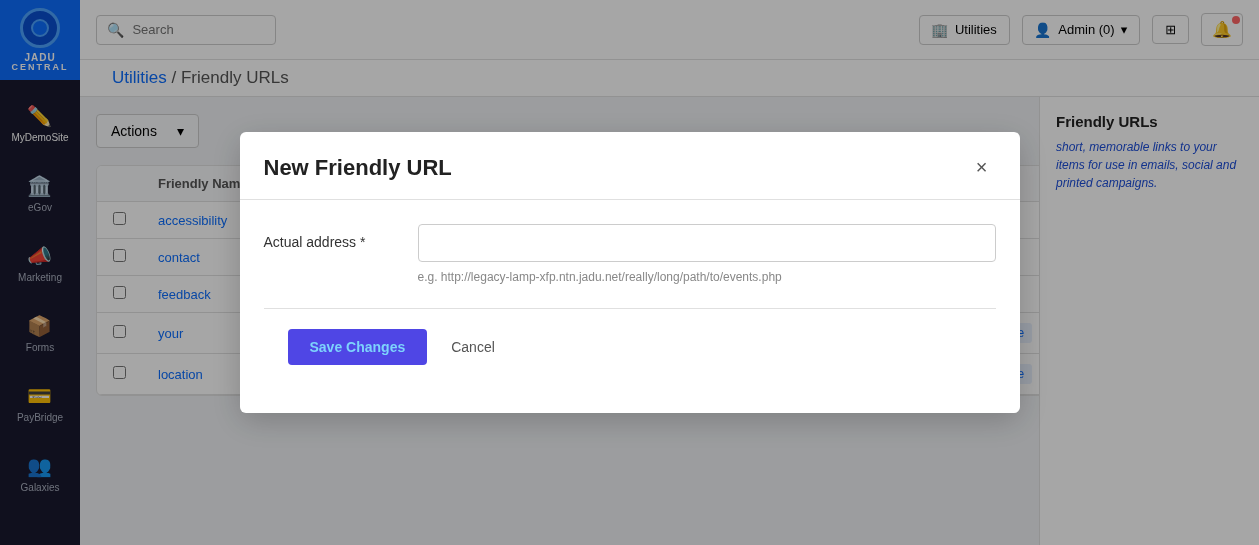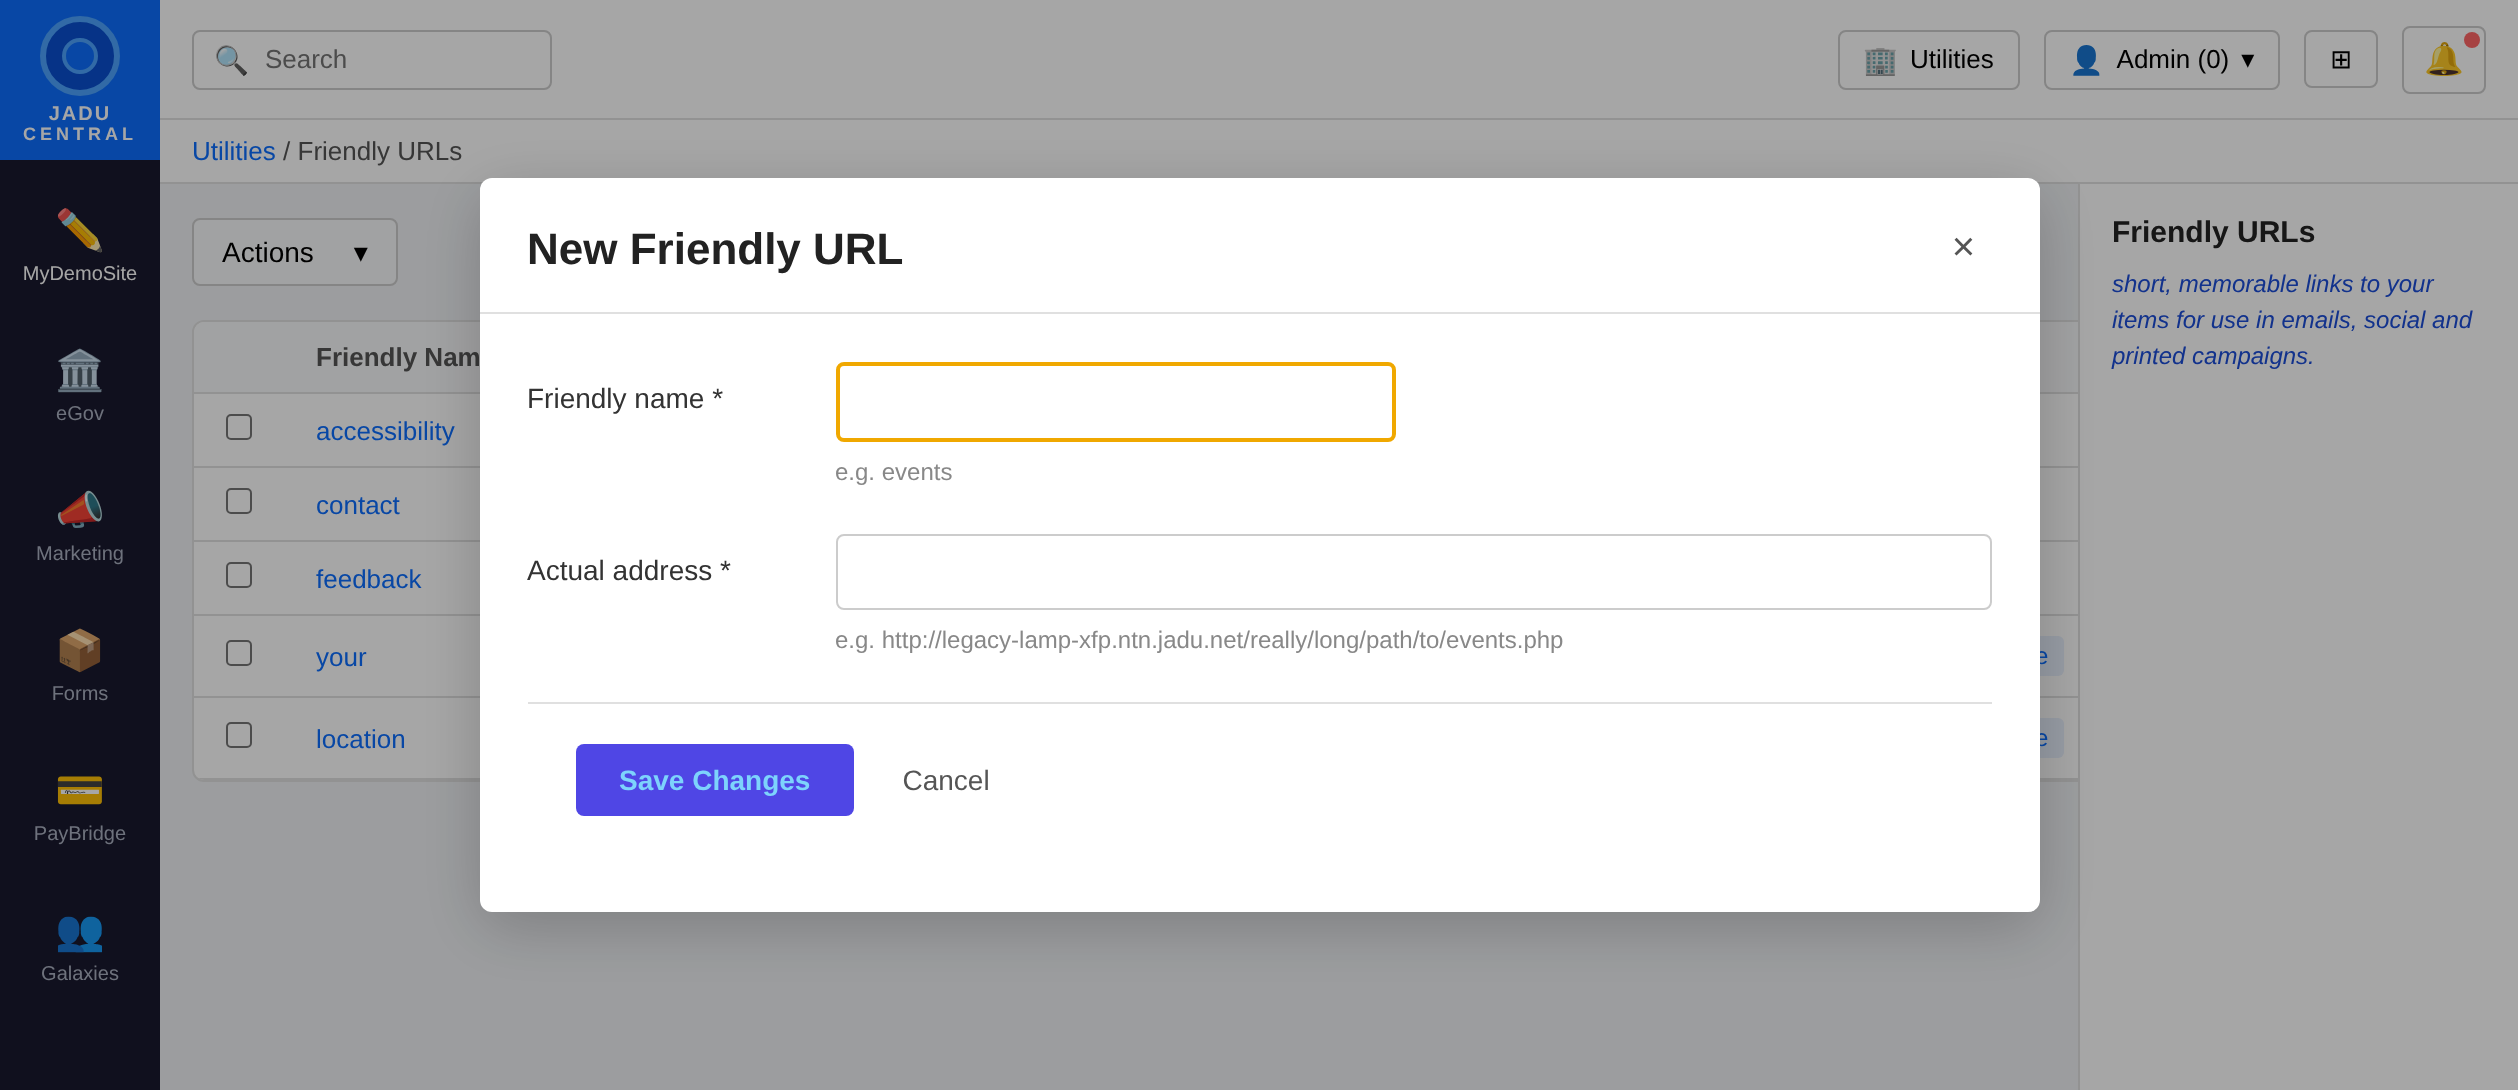--- a/index.html
+++ b/index.html
@@ -131,22 +131,22 @@
       right: 2px;
       width: 8px;
       height: 8px;
       background: #f66;
       border-radius: 50%;
     }
 
     
     .breadcrumb-bar {
       background: white;
-      padding: 8px 16px;
-      font-size: 13px;
+      padding: 8px 32px;
+      font-size: 17px;
       color: #555;
       border-bottom: 1px solid #e0e0e0;
       flex-shrink: 0;
     }
     .breadcrumb-bar a { color: #0d6efd; text-decoration: none; }
 
     
     .content {
       flex: 1;
       padding: 16px;
@@ -478,29 +478,20 @@
 </div>
 
 <div class="overlay">
   <div class="modal">
     <div class="modal-header">
       <span class="modal-title">New Friendly URL</span>
       <button class="modal-close">×</button>
     </div>
     <div class="modal-body">
 
-      <div class="form-group">
-        <div class="form-row">
-          <label class="form-label">Friendly name *</label>
-          <div class="form-input">
-            <input type="text" value="" style="width: 280px;">
-          </div>
-        </div>
-        <div class="form-hint">e.g. events</div>
-      </div>
 
       <div class="form-group">
         <div class="form-row">
           <label class="form-label">Actual address *</label>
           <div class="form-input">
             <input type="text" class="normal" value="" style="">
           </div>
         </div>
         <div class="form-hint">e.g. http://legacy-lamp-xfp.ntn.jadu.net/really/long/path/to/events.php</div>
       </div>

